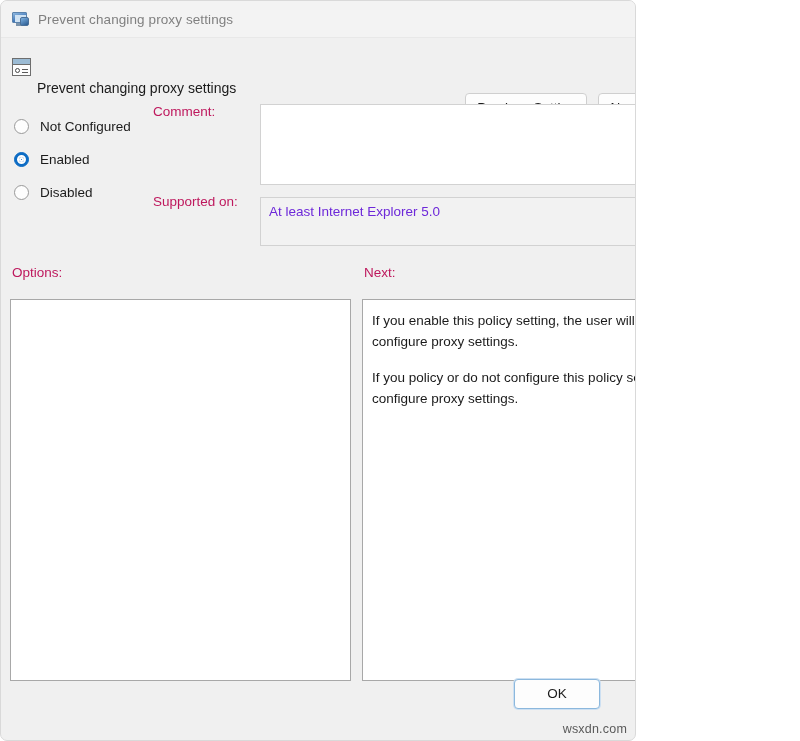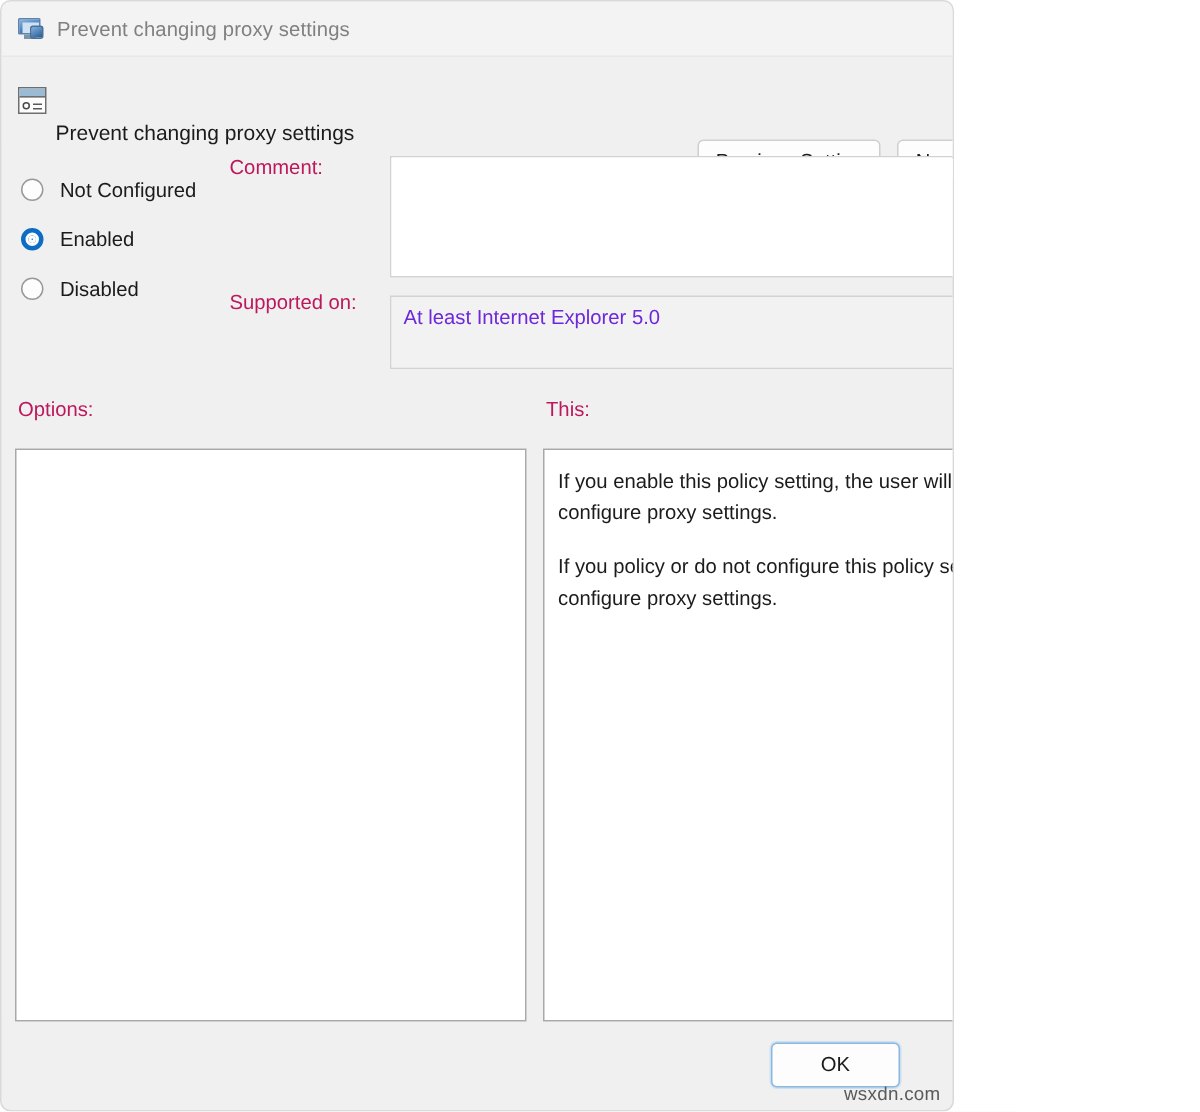--- a/index.html
+++ b/index.html
@@ -317,21 +317,21 @@
     justify-content: space-between;
     align-items: center;
     flex: none;
     border-left: 1px solid #ededed;
     box-sizing: border-box;
   }
 
   
   .footer-buttons {
     position: absolute;
-    left: 513px; top: 694px;
+    left: 513px; top: 678px;
     display: flex;
     gap: 8px;
     justify-content: flex-end;
   }
   .btn-footer {
     width: 86px;
     height: 30px;
     line-height: 28px;
     padding: 0;
   }
@@ -418,21 +418,21 @@
     <div class="box-content">At least Internet Explorer 5.0</div>
     <div class="sbar">
       <div class="sb-arrow sb-up"></div>
       <div class="sb-arrow sb-down"></div>
     </div>
   </div>
 
   <div class="field-label lbl-options">Options:</div>
   <div class="options-panel"></div>
 
-  <div class="field-label lbl-help">This:</div>
+  <div class="field-label lbl-help">Next:</div>
   <div class="help-panel">
     <div class="help-text">
       <p>If you enable this policy setting, the user will not be able to configure proxy settings.</p>
       <p>If you policy or do not configure this policy setting, the user can configure proxy settings.</p>
     </div>
     <div class="help-sbar">
       <div class="sb-arrow sb-up"></div>
       <div class="sb-arrow sb-down"></div>
     </div>
   </div>

